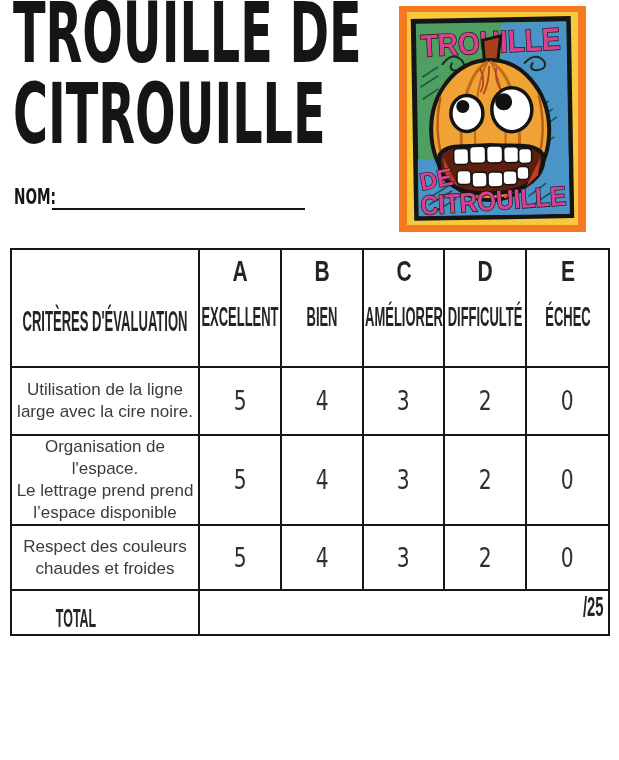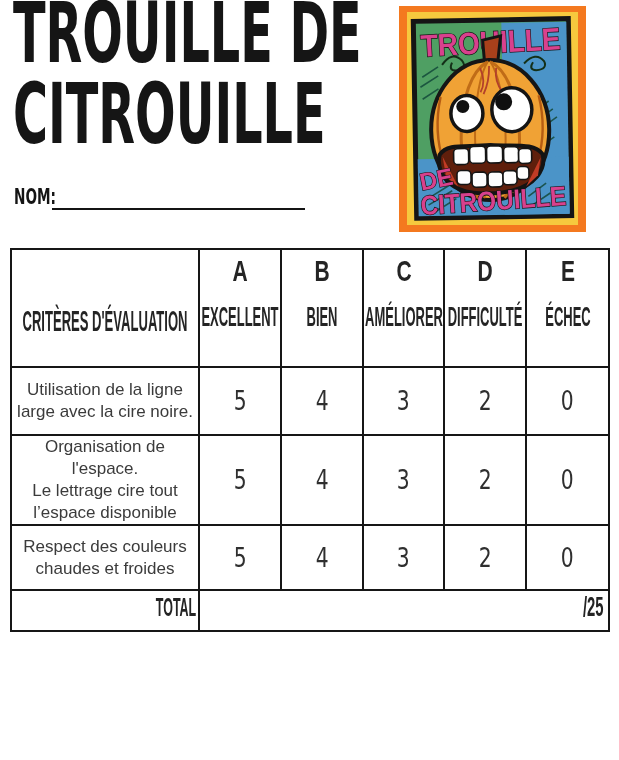--- a/index.html
+++ b/index.html
@@ -45,21 +45,21 @@
   .hc-criteria{top:55px;font-size:29px;transform:translateX(-50%) scaleX(.45);}
   td.criteria{
     text-align:center;vertical-align:middle;
     font-size:17px;line-height:22px;color:#3b3b3b;white-space:pre-line;padding:0 3px;
   }
   td.score{text-align:center;vertical-align:middle;}
   td.score span{
     display:inline-block;font-family:"DejaVu Sans",sans-serif;font-size:26px;color:#2f2f2f;
     transform:scaleX(.78);
   }
-  td.total-label{ text-align:right;vertical-align:top;padding:1px 2px 0 0; }
+  td.total-label{ text-align:left;vertical-align:top;padding:12px 2px 0 0; }
   td.total-label span{
     display:inline-block;font-size:26px;font-weight:bold;white-space:nowrap;
     transform:scaleX(.48);transform-origin:right top;color:#242424;
   }
   td.total-value{ text-align:right;vertical-align:top;padding:1px 4px 0 0; }
   td.total-value span{
     display:inline-block;font-size:27px;font-weight:bold;white-space:nowrap;
     transform:scaleX(.55);transform-origin:right top;color:#242424;
   }
 </style>
@@ -184,21 +184,21 @@
 large avec la cire noire.</td>
       <td class="score"><span>5</span></td>
       <td class="score"><span>4</span></td>
       <td class="score"><span>3</span></td>
       <td class="score"><span>2</span></td>
       <td class="score"><span>0</span></td>
     </tr>
 
     <tr class="r-tall">
       <td class="criteria">Organisation de l'espace.
-Le lettrage cire tout
+Le lettrage prend prend
 l’espace disponible</td>
       <td class="score"><span>5</span></td>
       <td class="score"><span>4</span></td>
       <td class="score"><span>3</span></td>
       <td class="score"><span>2</span></td>
       <td class="score"><span>0</span></td>
     </tr>
 
     <tr class="r-tall">
       <td class="criteria">Respect des couleurs

